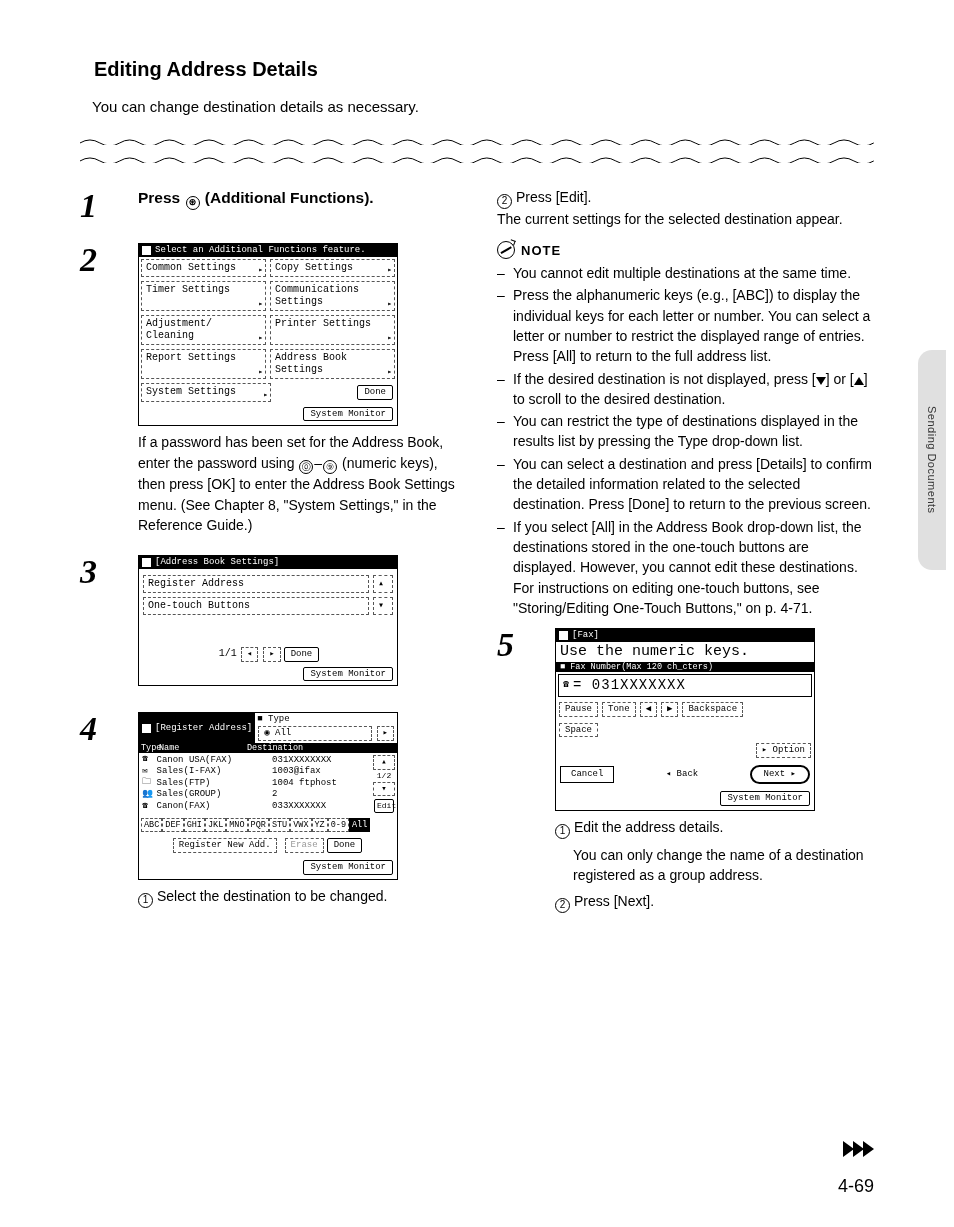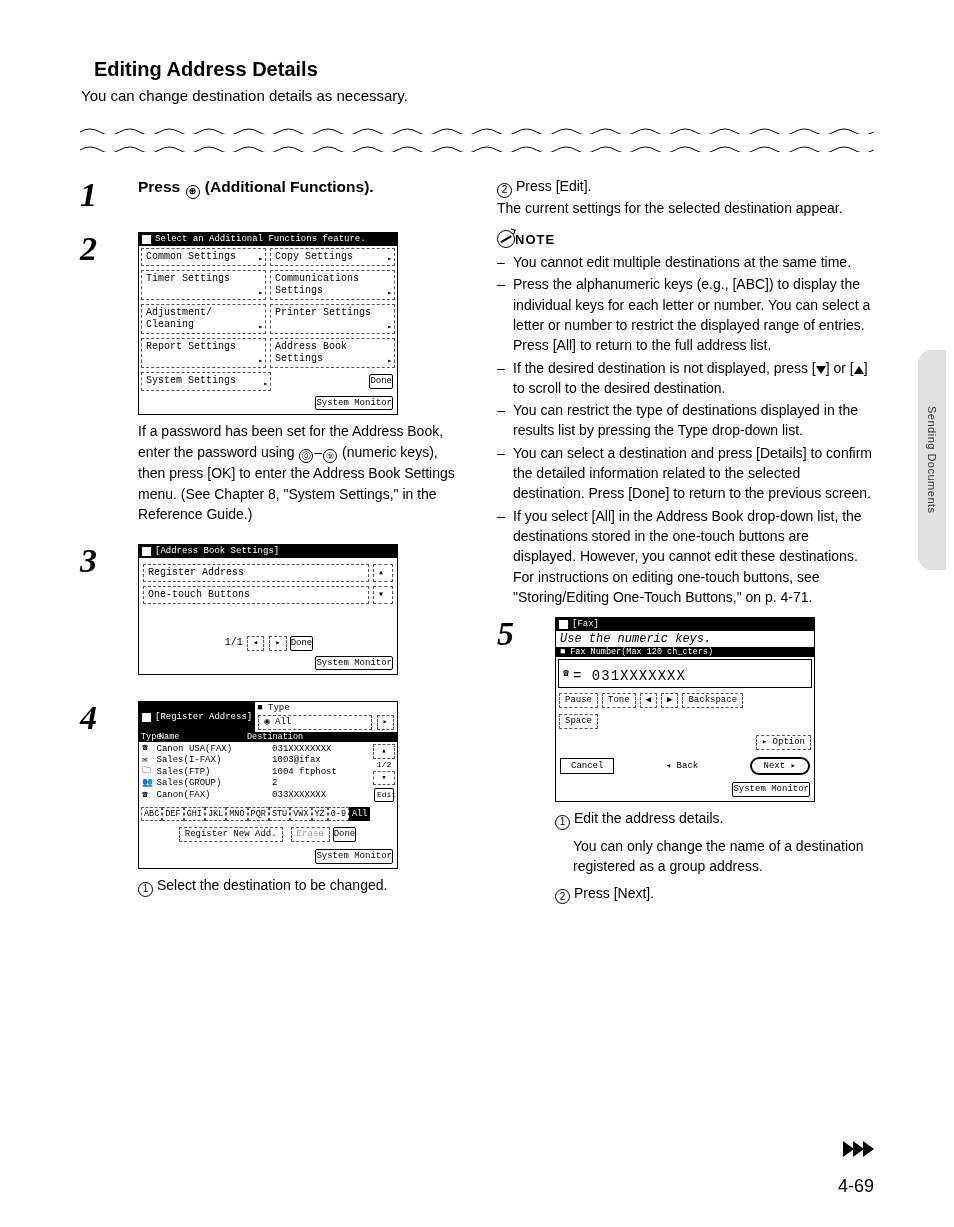--- a/index.html
+++ b/index.html
@@ -29,27 +29,27 @@
   }
   .side-tab-label {
     writing-mode: vertical-rl;
     font-size: 11px;
     color: #333;
     letter-spacing: 0.5px;
   }
   .section-title {
     font-size: 20px;
     font-weight: 700;
-    margin-bottom: 6px;
+    margin-bottom: 17px;
     margin-left: 14px;
   }
   .intro-text {
     font-size: 15px;
     margin-bottom: 16px;
-    margin-left: 1px;
+    margin-left: 12px;
   }
   .wavy-divider {
     width: 100%;
     height: 16px;
     margin-bottom: 40px;
   }
   .columns {
     display: flex;
     gap: 40px;
   }
@@ -118,21 +118,21 @@
     flex:1;
     min-height: 16px;
     position: relative;
   }
   .dp-small-arrow {
     position:absolute; right:2px; bottom:1px;
     font-size:8px;
   }
   .dp-btn {
     border:1px solid #000;
-    padding:1px 0;
+    padding:1px 6px;
     font-size:9px;
     border-radius:2px;
     margin:2px;
     display:inline-block;
   }
   .dp-footer {
     display:flex; justify-content:flex-end; padding:1px 2px 2px;
   }
   .dp-row-between { display:flex; justify-content:center; align-items:center; padding:0 2px;}
   .para {
@@ -146,21 +146,21 @@
     border-radius:50%;
     align-items:center; justify-content:center;
     font-size:10px;
     margin-right: 4px;
     vertical-align:-2px;
   }
   .note-block {
     margin: 12px 0 8px 0;
   }
   .note-label {
-    display:flex; align-items:center; 
+    display:flex; align-items:center; gap:6px;
     font-weight:700; font-size:13px; letter-spacing:1px;
     margin-bottom: 4px;
   }
   .note-icon {
     width:18px; height:18px; border:1.5px solid #000;
     border-radius:50%; position:relative;
   }
   .note-icon::before {
     content:""; position:absolute; width:12px; height:1.5px;
     background:#000; top:50%; left:50%;
@@ -197,21 +197,21 @@
     border-top:8px solid transparent;
     border-bottom:8px solid transparent;
     border-left:11px solid #000;
     margin-left:-1px;
   }
   .page-number {
     position:absolute; right:80px; bottom:30px;
     font-size:18px;
   }
   .indent { margin-left: 18px; }
-  .dp-big-text { font-size: 14px; font-family:"Courier New", monospace; letter-spacing:1px;margin-top:6px; }
+  .dp-big-text { font-size: 14px; font-family:"Courier New", monospace; letter-spacing:1px; }
   .dp-boxed-row { border:1px solid #000; margin:2px; padding:2px 4px; display:flex; align-items:center; gap:4px;}
   .dp-btn-dashed { border:1px dashed #555; padding:1px 5px; font-size:9px; margin:1px; display:inline-block; border-radius:1px;}
   .dp-btn-solid { border:1.5px solid #000; padding:2px 10px; font-size:9px; border-radius:0; display:inline-block;}
   .dp-btn-solid-bold { border:2px solid #000; padding:2px 12px; font-size:9px; border-radius:10px; display:inline-block;}
   .step4-table { width:100%; border-collapse:collapse; font-size:9px; }
   .step4-table td { padding:0 2px; }
   .alpha-grid { display:flex; gap:0; padding:2px;}
   .alpha-cell { border:1px dashed #555; font-size:8.5px; padding:1px 2px; }
   .alpha-cell.inv { background:#000; color:#fff; border:1px solid #000;}
   .right-col-top { font-size:14px; line-height:1.45; margin-bottom:8px; }
@@ -439,21 +439,21 @@
       </div>
 
       <div class="step">
         <div class="step-number">5</div>
         <div class="step-body">
           <div class="device-panel">
             <div class="dp-header">
                 <span class="dp-header-icon"></span>
                 <span>[Fax]</span>
               </div>
-            <div style="padding:1px 4px; font-size:12px;font-style:italic;">Use the numeric keys.</div>
+            <div style="padding:1px 4px; font-size:15px;">Use the numeric keys.</div>
             <div style="padding:0 4px; background:#000; color:#fff; font-size:8.5px;">■ Fax Number(Max 120 ch_cters)</div>
             <div class="dp-boxed-row">
               <span>☎</span>
               <span class="dp-big-text">= 031XXXXXXX</span>
             </div>
             <div style="display:flex; gap:2px; padding:2px;">
               <span class="dp-btn-dashed">Pause</span>
               <span class="dp-btn-dashed">Tone</span>
               <span class="dp-btn-dashed">◀</span>
               <span class="dp-btn-dashed">▶</span>

